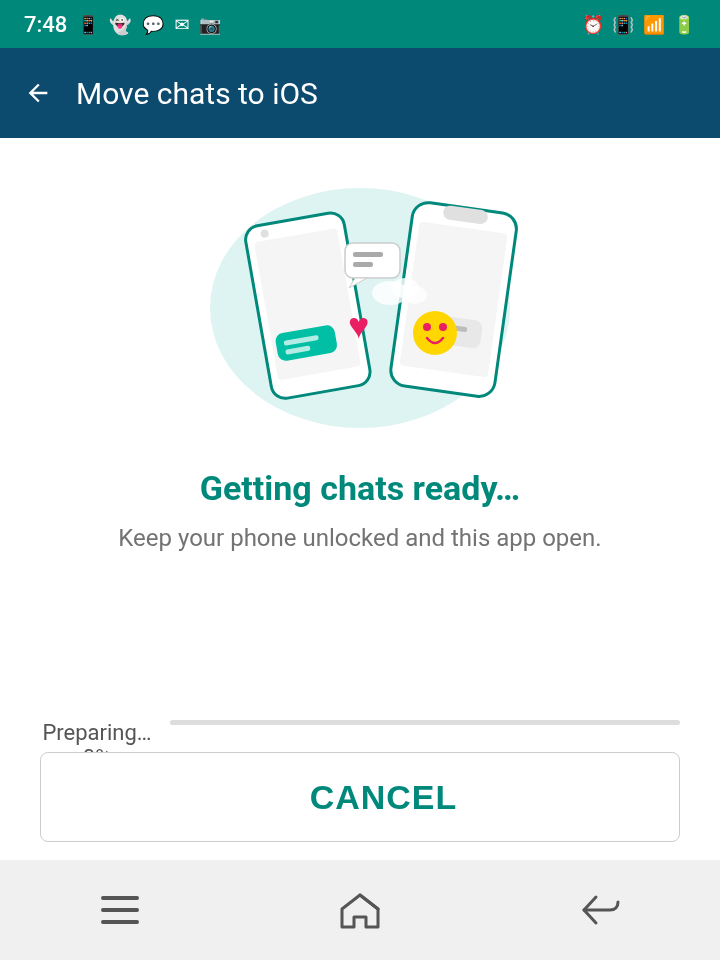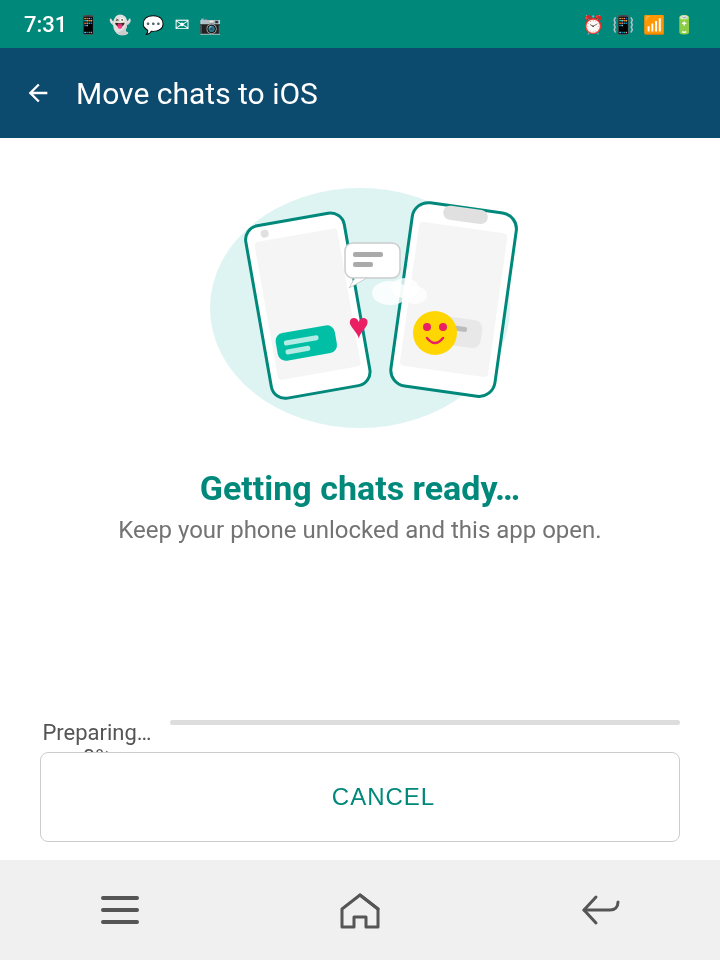--- a/index.html
+++ b/index.html
@@ -95,21 +95,21 @@
       justify-content: center;
       margin-bottom: 30px;
     }
 
     
     .heading {
       font-size: 34px;
       font-weight: 700;
       color: #00897B;
       text-align: center;
-      margin-bottom: 8px;
+      margin-bottom: 16px;
     }
 
     
     .subtext {
       font-size: 24px;
       color: #737373;
       text-align: center;
       margin-bottom: 0;
     }
 
@@ -157,22 +157,22 @@
       display: flex;
       align-items: center;
       justify-content: center;
       position: absolute;
       bottom: 118px;
       left: 40px;
       right: 40px;
     }
 
     .cancel-button-text {
-      font-size: 24px;
-      font-weight: 400;
+      font-size: 34px;
+      font-weight: 700;
       color: #00897B;
       letter-spacing: 1px;
       margin-left: 47px;
     }
 
     
     .bottom-nav {
       width: 100%;
       height: 100px;
       background: #f0f0f0;
@@ -199,21 +199,21 @@
     svg.phones-illustration {
       width: 100%;
       height: 100%;
     }
   </style>
 </head>
 <body>
 
 <div class="status-bar">
   <div class="status-bar-left">
-    <span class="status-time">7:31</span>
+    <span class="status-time">7:48</span>
     <span style="font-size:18px;">📱</span>
     <span style="font-size:18px;">👻</span>
     <span style="font-size:18px;">💬</span>
     <span style="font-size:18px;">✉</span>
     <span style="font-size:18px;">📷</span>
   </div>
   <div class="status-bar-right">
     <span style="font-size:18px;">⏰</span>
     <span style="font-size:18px;">📳</span>
     <span style="font-size:18px;">📶</span>

